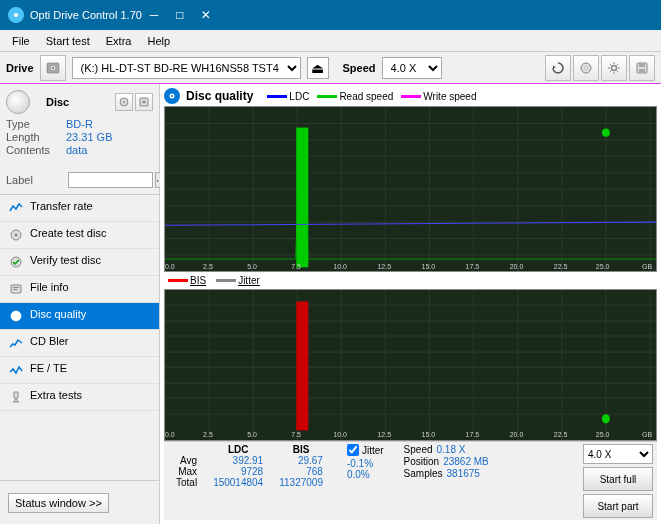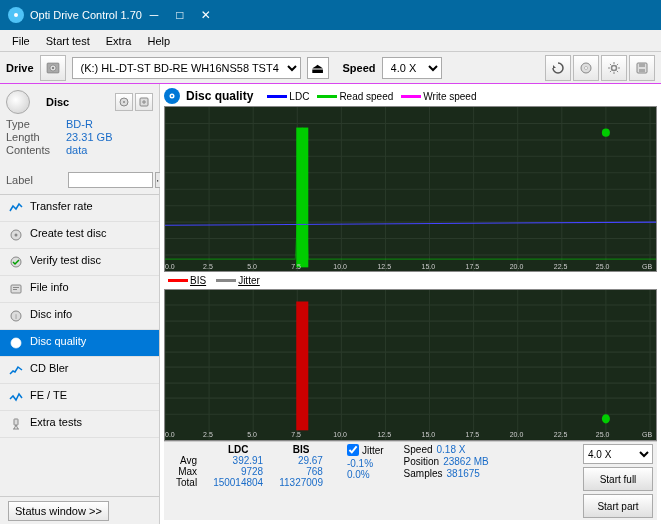--- a/index.html
+++ b/index.html
@@ -196,21 +196,21 @@
       color: white;
     }
     .nav-icon {
       width: 16px; height: 16px;
       display: flex; align-items: center; justify-content: center;
       font-size: 12px;
     }
 
     
     .status-bar {
-      height: 28px;
+      height: 44px;
       border-top: 1px solid #ccc;
       display: flex;
       align-items: center;
       padding: 0 8px;
       gap: 8px;
       font-size: 11px;
     }
     .status-btn {
       border: 1px solid #aaa;
       background: linear-gradient(to bottom, #fff, #e8e8e8);
@@ -476,29 +476,20 @@
       </div>
       <div class="nav-item">
         <span class="nav-icon">
           <svg width="14" height="14" viewBox="0 0 14 14">
             <rect x="2" y="3" width="10" height="8" rx="1" fill="#ddd" stroke="#888" stroke-width="1"></rect>
             <rect x="4" y="5" width="6" height="1" fill="#888"></rect>
             <rect x="4" y="7" width="4" height="1" fill="#888"></rect>
           </svg>
         </span>
         <span>File info</span>
-      </div>
-      <div class="nav-item">
-        <span class="nav-icon">
-          <svg width="14" height="14" viewBox="0 0 14 14">
-            <circle cx="7" cy="7" r="5" fill="#ddd" stroke="#888" stroke-width="1"></circle>
-            <text x="7" y="10" font-size="7" text-anchor="middle" fill="#888">i</text>
-          </svg>
-        </span>
-        <span>Disc info</span>
       </div>
       <div class="nav-item active">
         <span class="nav-icon">
           <svg width="14" height="14" viewBox="0 0 14 14">
             <circle cx="7" cy="7" r="5" fill="white" stroke="rgba(255,255,255,0.7)" stroke-width="1"></circle>
             <circle cx="7" cy="7" r="1.5" fill="rgba(255,255,255,0.7)"></circle>
           </svg>
         </span>
         <span>Disc quality</span>
       </div>

